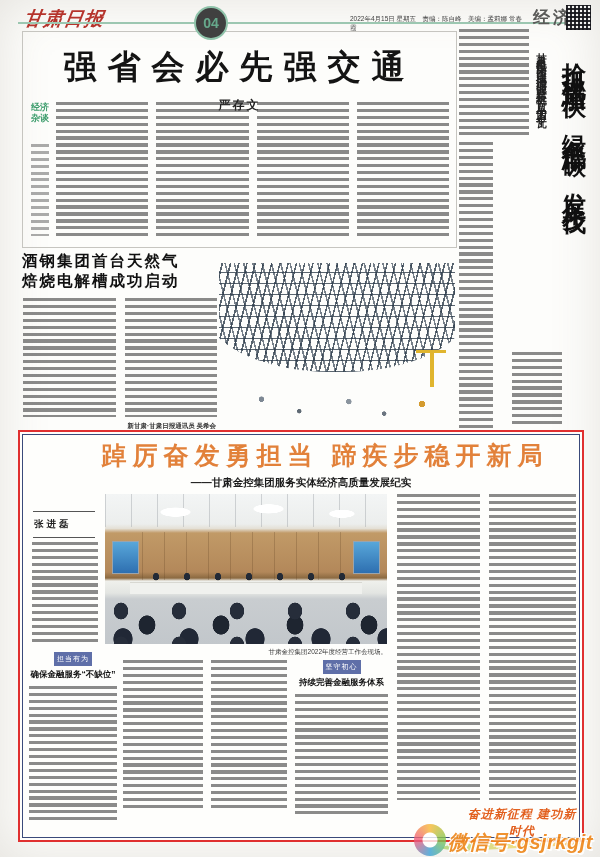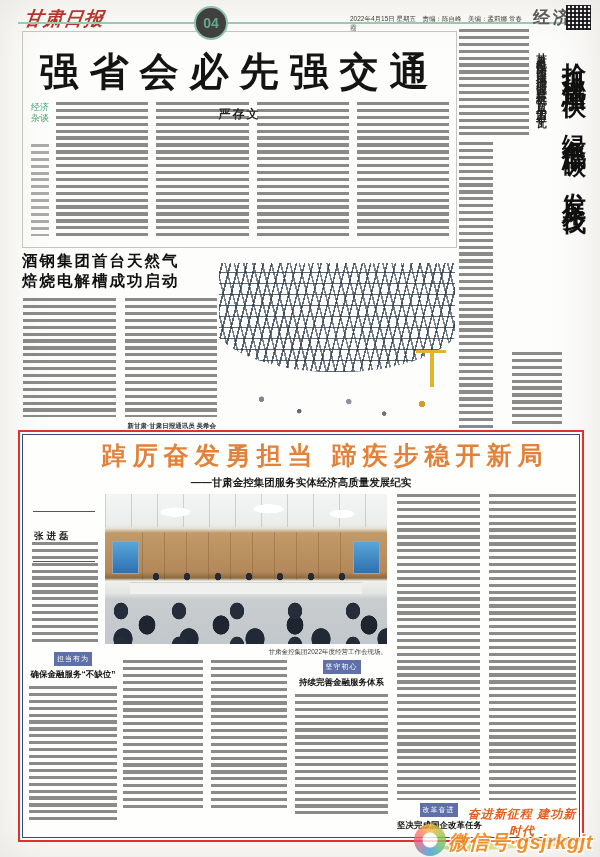--- a/index.html
+++ b/index.html
@@ -22,25 +22,25 @@
     color:#5a5a58; letter-spacing:3px; font-family:"DejaVu Serif", serif; }
   .qr { position:absolute; left:566px; top:5px; width:25px; height:25px; background:#f2f2f0;
     background-image: repeating-linear-gradient(0deg, rgba(20,20,25,.9) 0 2px, transparent 2px 4px),
                       repeating-linear-gradient(90deg, rgba(20,20,25,.9) 0 2px, transparent 2px 4px); }
   
   .sim { background-image: repeating-linear-gradient(to bottom, rgba(55,55,55,.58) 0 3.2px, transparent 3.2px 6.9px); }
   .sim.lite { background-image: repeating-linear-gradient(to bottom, rgba(70,70,70,.45) 0 3px, transparent 3px 6.9px); }
   
   .article-a { position:absolute; left:22px; top:31px; width:433px; height:215px;
     border:1px solid #c6c5c0; }
-  .a-title { margin-top:13px; text-align:center; font-size:39px; font-weight:bold;
+  .a-title { margin-top:13px; text-align:center; font-size:33px; font-weight:bold;
     letter-spacing:11px; color:#141414; white-space:nowrap; }
   .a-byline { text-align:center; font-size:12px; font-weight:bold; margin-top:7px; letter-spacing:2px; }
   .a-label { position:absolute; left:7px; top:70px; width:20px; font-size:9px; line-height:1.25;
-    color:#3f9e6e; font-weight:normal; text-align:center; }
+    color:#3f9e6e; font-weight:bold; text-align:center; }
   .a-label-sim { position:absolute; left:8px; top:112px; width:18px; height:92px; }
   .a-cols { position:absolute; left:33px; right:7px; top:70px; bottom:7px; display:flex; gap:8px; }
   .a-cols > div { flex:1; }
   
   .article-b { position:absolute; left:22px; top:251px; width:196px; height:181px; }
   .b-title { font-size:15.5px; font-weight:bold; letter-spacing:2px; line-height:1.3;
     color:#111; font-family:"DejaVu Serif", serif; }
   .b-cols { position:absolute; left:1px; right:1px; top:47px; bottom:15px; display:flex; gap:9px; }
   .b-cols > div { flex:1; }
   .b-credit { position:absolute; right:2px; bottom:1px; font-size:6.5px; color:#333; font-weight:bold; }
@@ -73,21 +73,21 @@
   .v-sub { font-size:10.5px; font-weight:bold; letter-spacing:3px; color:#222; margin-block-start:9px; }
   
   .feature { position:absolute; left:18px; top:430px; width:562px; height:408px;
     border:2px solid #e03030; background:#fefefc; }
   .feature::before { content:""; position:absolute; inset:2px; border:1px solid #3a4a7a; pointer-events:none; }
   .f-title { position:absolute; top:7px; left:0; right:0; text-align:center; font-size:25px;
     font-weight:bold; color:#e2813a; letter-spacing:6px; white-space:nowrap;margin-left:48px; }
   .f-sub { position:absolute; top:44px; left:0; right:0; text-align:center; font-size:10.5px;
     font-weight:bold; color:#1c1c1c; }
   .author { position:absolute; left:13px; top:79px; width:60px; border-top:1px solid #555;
-    border-bottom:1px solid #555; padding:18px 1px; font-size:9.5px; font-weight:bold; letter-spacing:3px; }
+    border-bottom:1px solid #555; padding:6px 1px; font-size:9.5px; font-weight:bold; letter-spacing:3px; }
   .f-col1 { position:absolute; left:12px; top:110px; width:66px; height:103px; }
   .f-sec1 { position:absolute; left:9px;  top:220px; width:88px; }
   .f-col2 { position:absolute; left:103px; top:228px; width:80px; height:148px; }
   .f-col3 { position:absolute; left:191px; top:228px; width:76px; height:148px; }
   .f-sec2 { position:absolute; left:275px; top:228px; width:93px; }
   .f-col5 { position:absolute; left:377px; top:62px; width:83px; height:306px; }
   .f-sec3 { position:absolute; left:377px; top:371px; width:83px; }
   .f-col6 { position:absolute; left:469px; top:62px; width:87px; height:306px; }
   .tag { display:block; margin:0 auto; width:38px; background:#5f6fa8; color:#fff;
     font-size:7px; text-align:center; padding:2px 0; letter-spacing:1px; }
@@ -213,24 +213,20 @@
     <div class="f-col2 sim"></div>
     <div class="f-col3 sim"></div>
 
     <div class="f-sec2">
       <span class="tag">坚守初心</span>
       <div class="sec-head">持续完善金融服务体系</div>
       <div class="sec-sim2 sim"></div>
     </div>
 
     <div class="f-col5 sim"></div>
-    <div class="f-sec3">
-      <span class="tag">改革奋进</span>
-      <div class="sec-head">坚决完成国企改革任务</div>
-    </div>
     <div class="f-col6 sim"></div>
     <div class="slogan">奋进新征程 建功新时代</div>
   </div>
 
   <div class="wm">
     <div class="wm-swoosh"></div>
     <div class="wm-logo"></div>
     <div class="wm-text">微信号·gsjrkgjt</div>
   </div>
 

